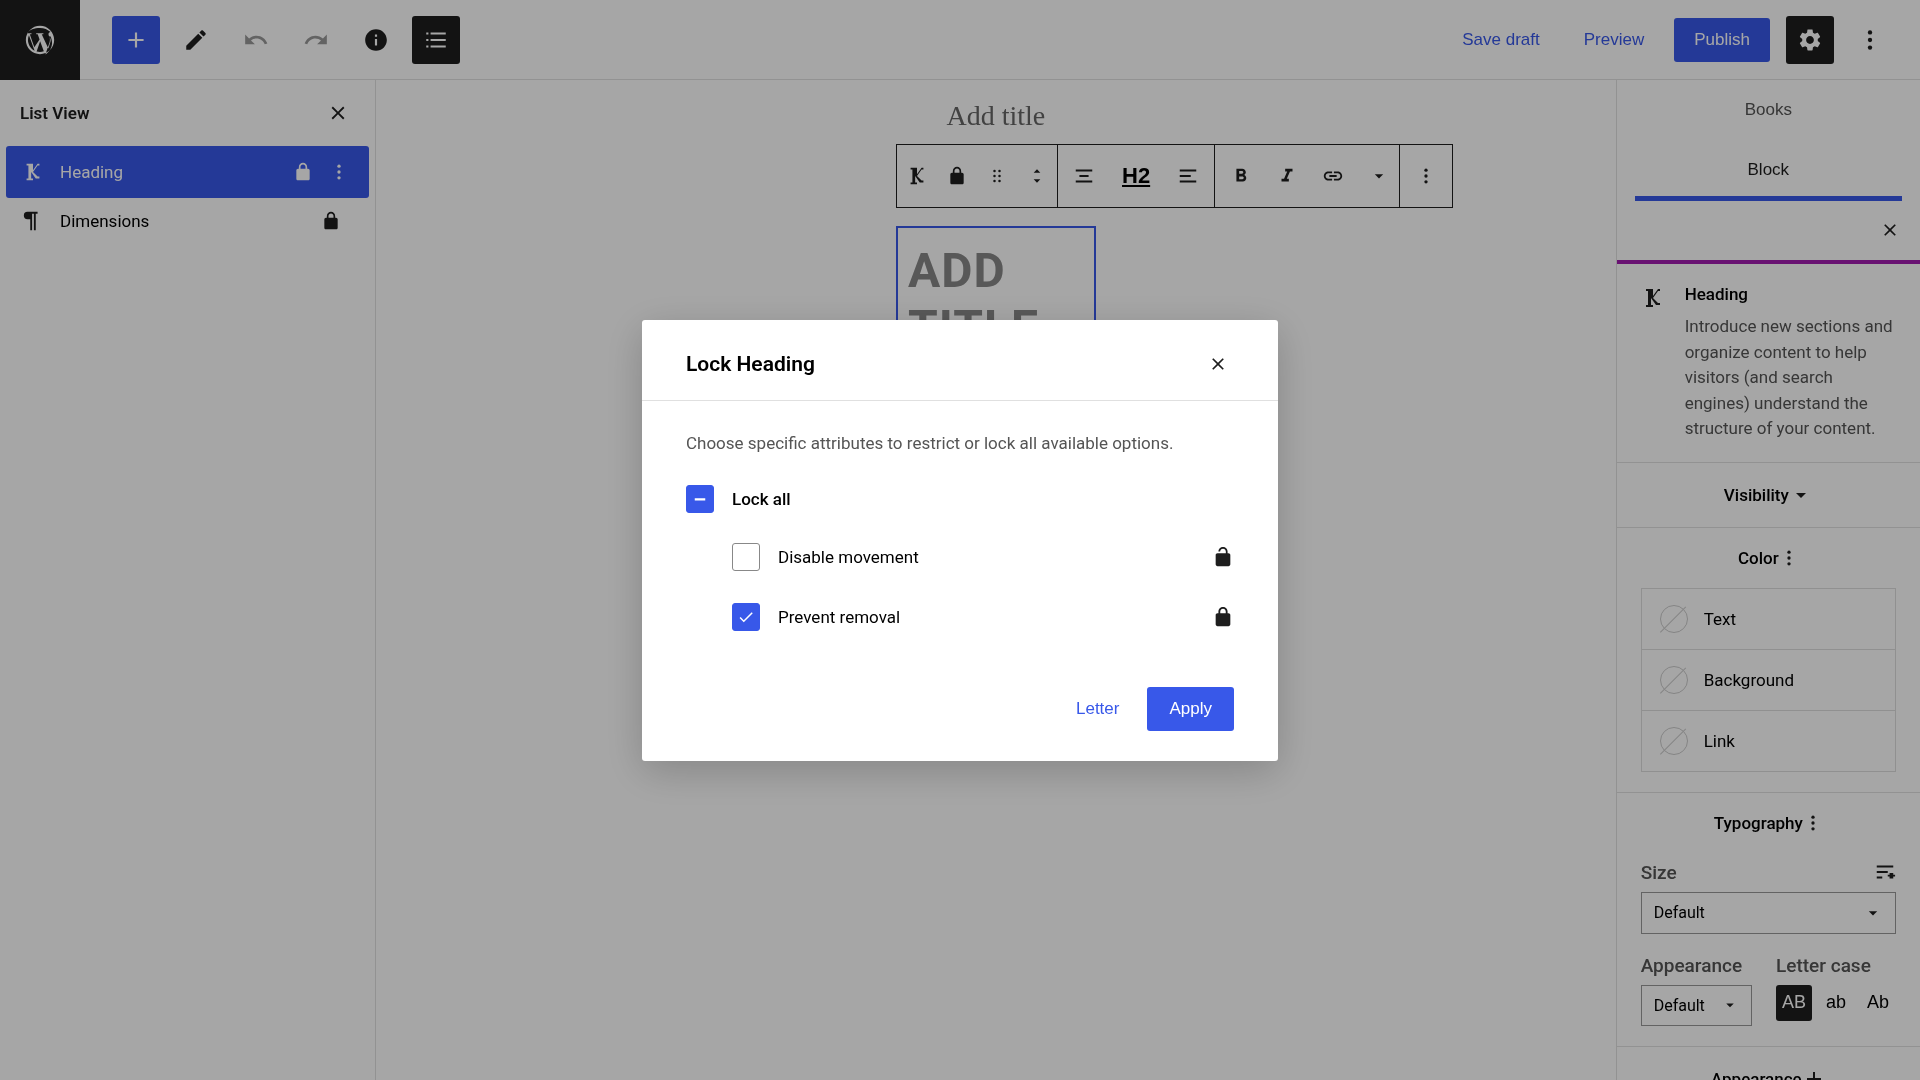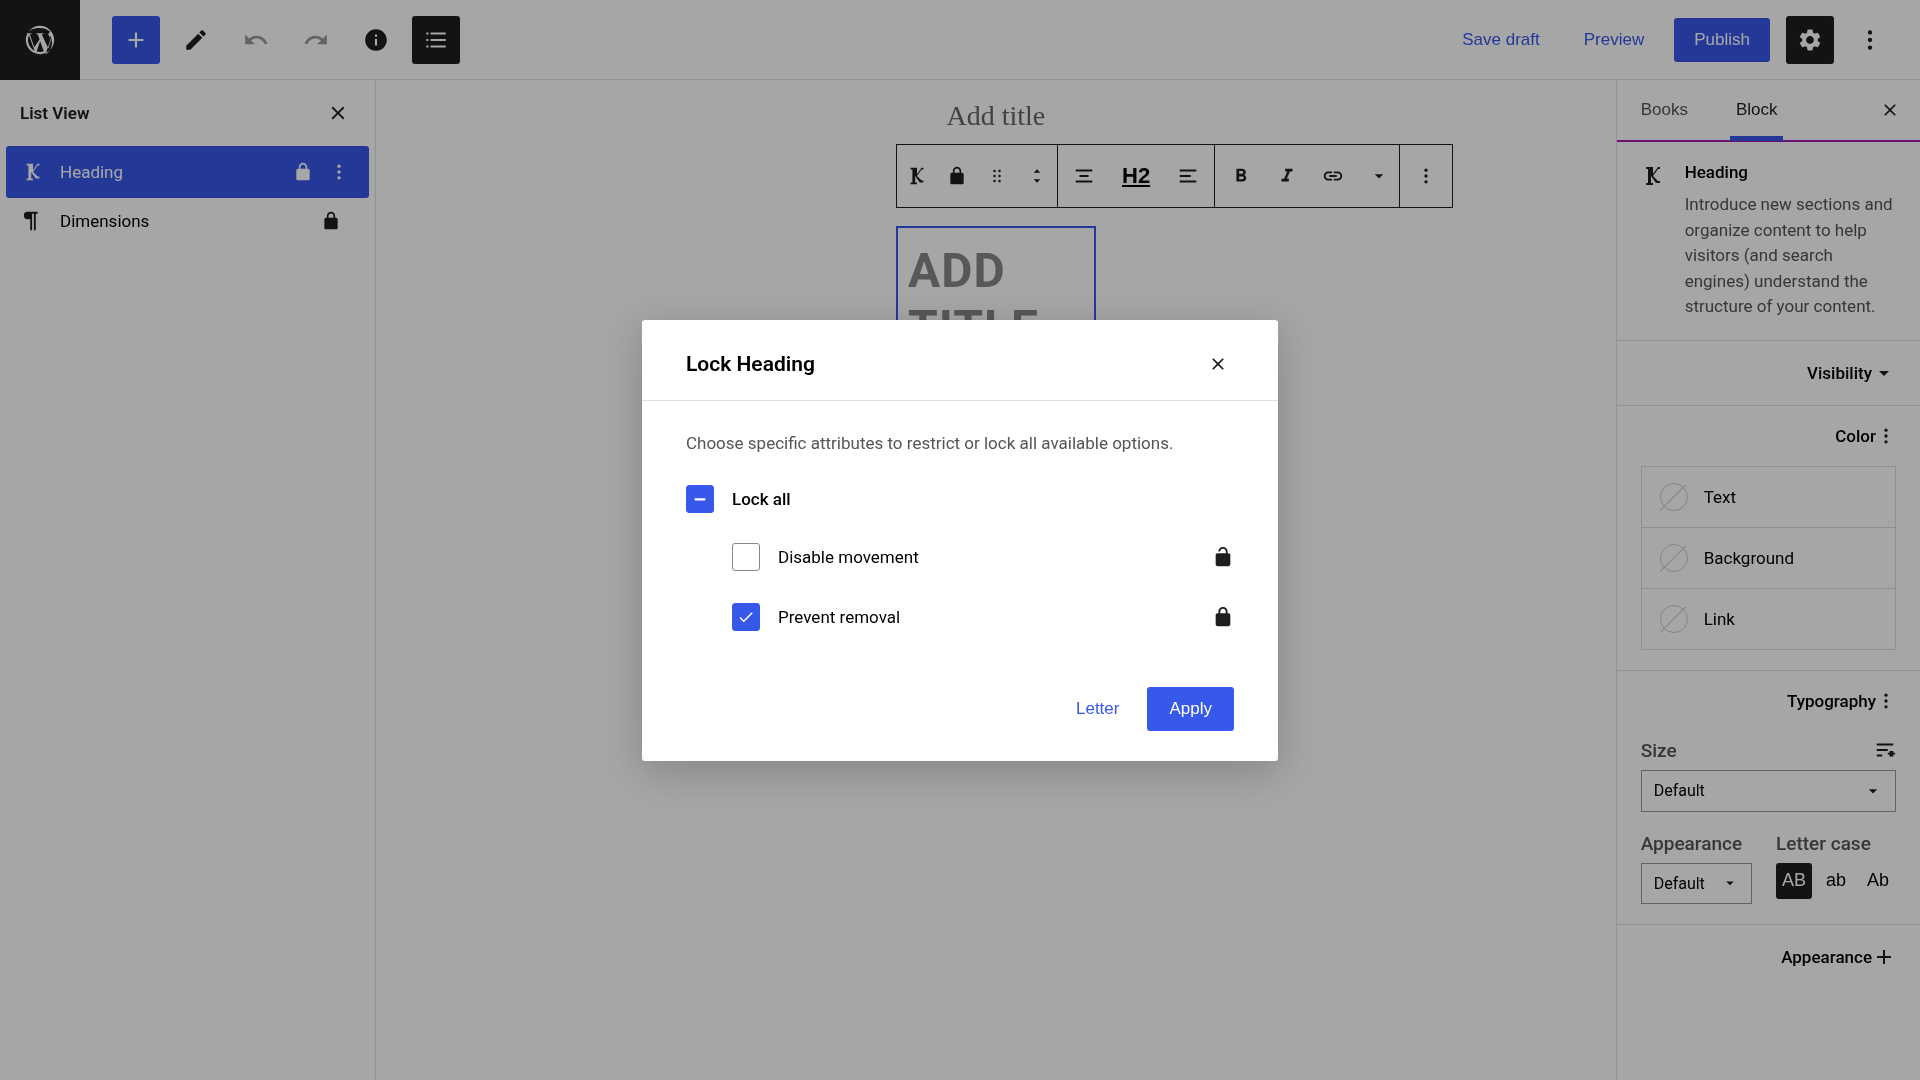--- a/index.html
+++ b/index.html
@@ -39,31 +39,31 @@
     .block-toolbar-group:last-child { border-right: none; }
     .block-toolbar-btn { width: 52px; height: 62px; border: none; background: #fff; display: flex; align-items: center; justify-content: center; cursor: pointer; }
     .block-toolbar-btn.narrow { width: 40px; }
     .h2-label { font-size: 22px; font-weight: 700; text-decoration: underline; }
     .heading-block { margin: 18px 520px 0; border: 2px solid #3858e9; padding: 14px 10px; }
     .heading-placeholder { font-size: 48px; font-weight: 700; color: #888; letter-spacing: 1px; }
     .paragraph-block { margin: 30px 520px 0; }
     .paragraph-placeholder { font-size: 24px; color: #888; font-family: Georgia, serif; }
     
     .sidebar-right { width: 390px; border-left: 1px solid #e0e0e0; background: #fff; overflow-y: auto; }
-    .tabs { display: flex; border-bottom: 2px solid #a21caf; position: relative; }
+    .tabs { display: flex; border-bottom: 4px solid #a21caf; position: relative; flex-direction: column; }
     .tab { padding: 20px 24px; background: none; border: none; font-size: 17px; cursor: pointer; color: #555; }
     .tab.active { color: #1e1e1e; font-weight: 500; position: relative; }
     .tab.active::after { content: ''; position: absolute; bottom: -1px; left: 18px; right: 18px; height: 5px; background: #3858e9; }
     .tabs-close { margin-left: auto; padding: 20px; background: none; border: none; cursor: pointer; }
     .block-info { padding: 20px 24px; display: flex; gap: 20px; }
     .block-info-icon { flex-shrink: 0; margin-top: 2px; }
     .block-info-title { font-size: 17px; font-weight: 500; margin-bottom: 10px; }
     .block-info-desc { font-size: 17px; color: #555; line-height: 1.5; }
     .panel { border-top: 1px solid #e0e0e0; }
-    .panel-header { display: flex; align-items: center; justify-content: flex-end; padding: 20px 24px; cursor: pointer; }
+    .panel-header { display: flex; align-items: center; justify-content: center; padding: 20px 24px; cursor: pointer; }
     .panel-title { font-size: 17px; font-weight: 500; }
     .panel-body { padding: 0 24px 20px; }
     .color-row { display: flex; align-items: center; gap: 16px; padding: 16px 18px; border: 1px solid #ddd; background: #fff; }
     .color-row:not(:first-child) { border-top: none; }
     .color-swatch { width: 28px; height: 28px; border-radius: 50%; border: 1px solid #ccc; background: #fff; position: relative; }
     .color-swatch::after { content: ''; position: absolute; width: 140%; height: 1px; background: #ccc; top: 50%; left: -20%; transform: rotate(-45deg); }
     .color-label { font-size: 17px; }
     .size-row { display: flex; justify-content: space-between; align-items: center; margin: 8px 0; }
     .size-label { font-size: 19px; color: #555; font-weight: 500; }
     .select-box { width: 100%; padding: 10px 12px; border: 1px solid #999; font-size: 16px; background: #fff; display: flex; justify-content: space-between; align-items: center; cursor: pointer; margin-top: 8px; }

